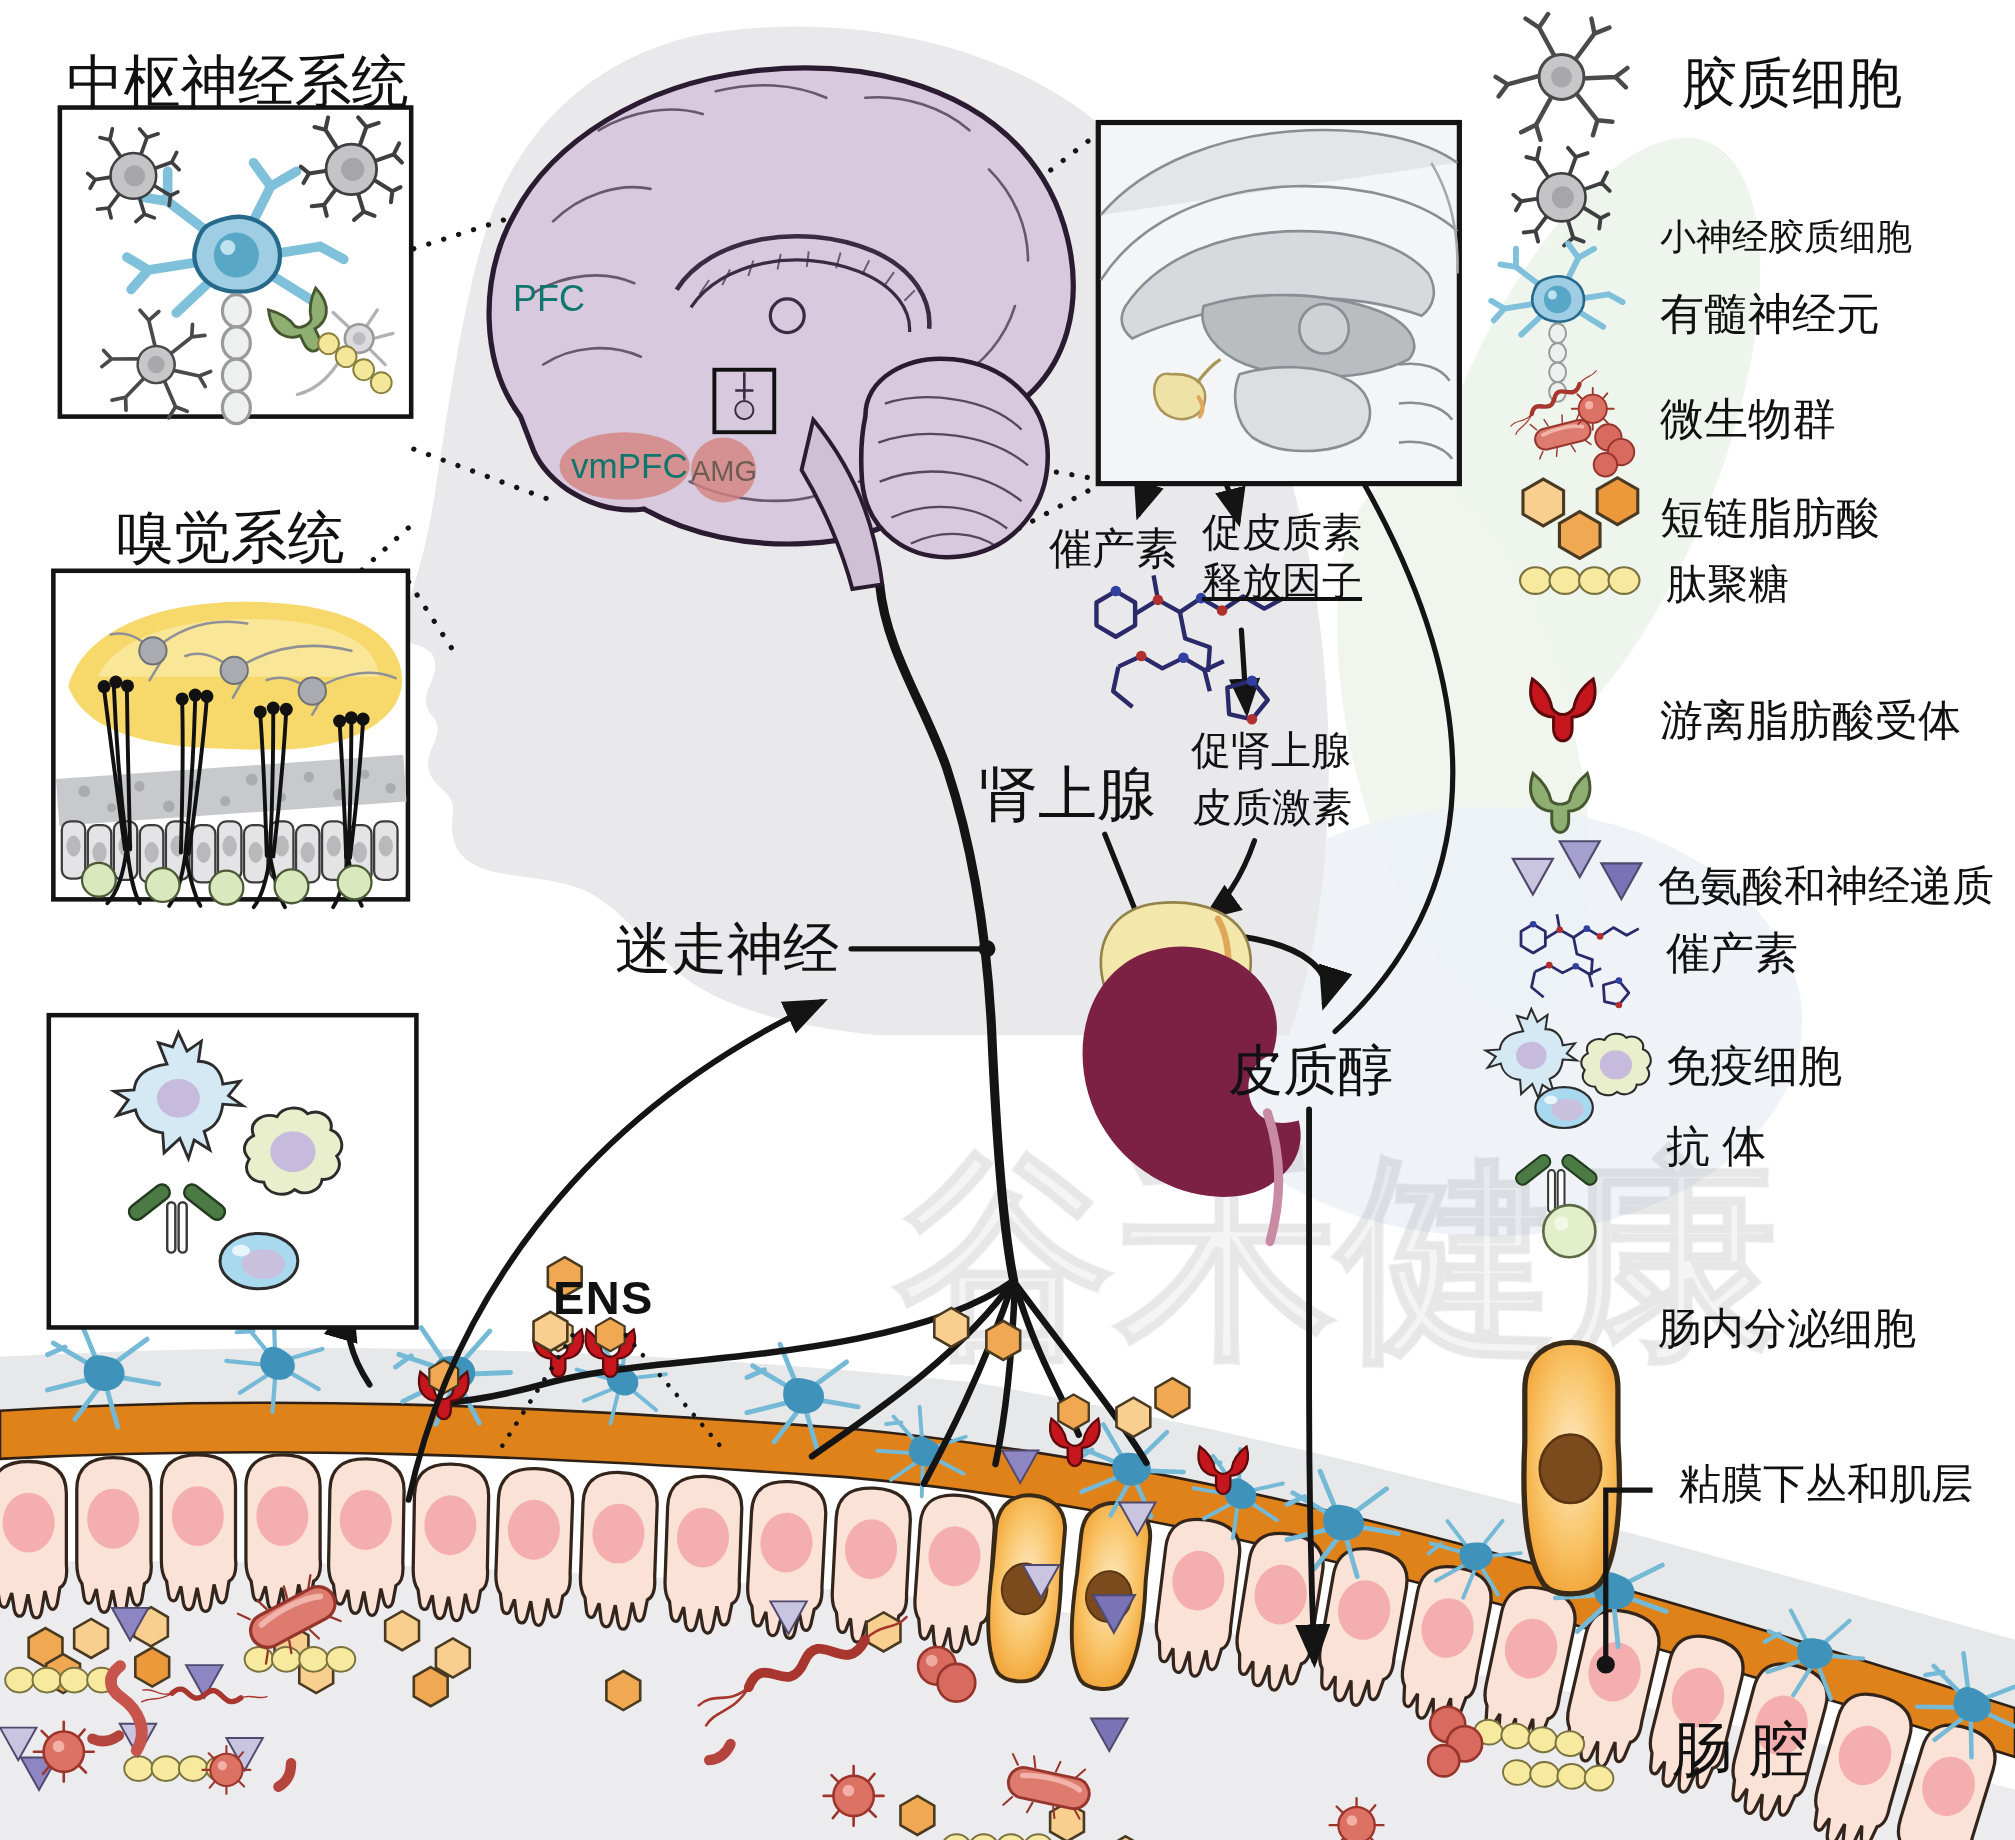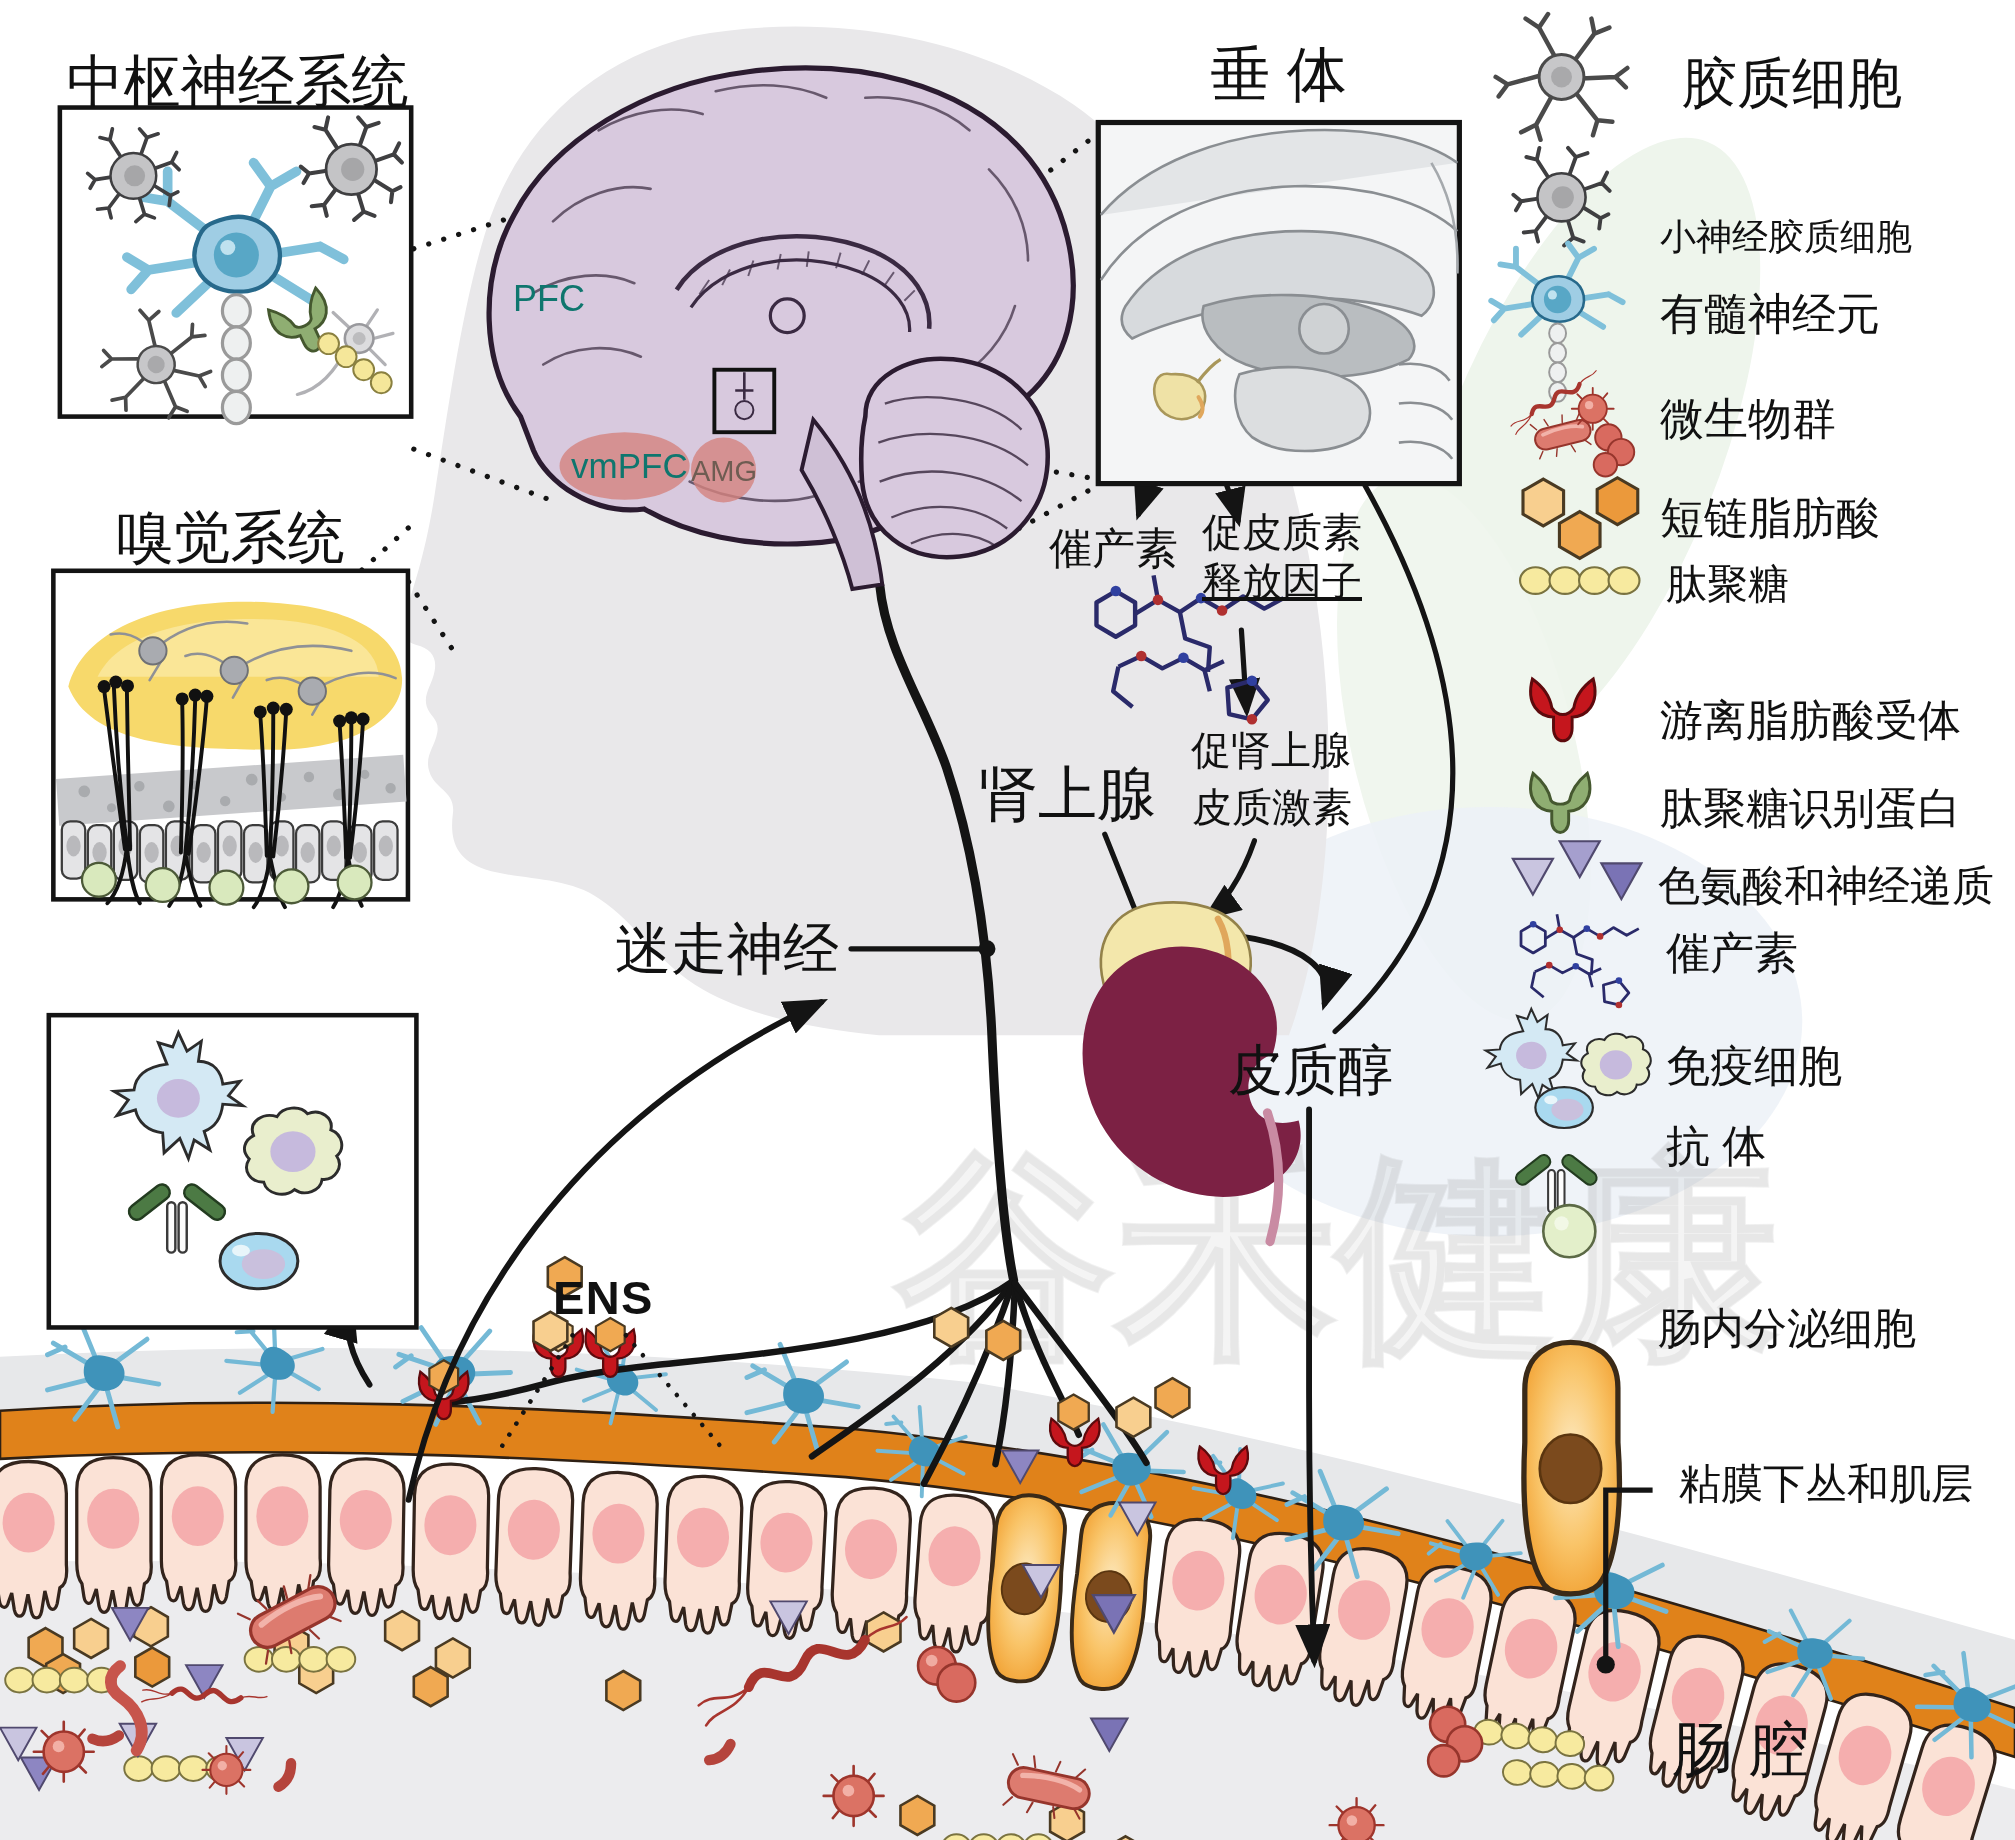--- a/index.html
+++ b/index.html
@@ -652,21 +652,20 @@
   </g>
   <g stroke="#141414" fill="none">
     <path d="M2540,2290 L2468,2290 L2468,2548" stroke-width="8"></path>
     <circle cx="2468" cy="2558" r="14" fill="#141414" stroke="none"></circle>
   </g>
 </g>
 </svg>
 
 <div class="lbl ctr" style="left:62px;top:40px;width:351px;font-size:57px;margin-top:8px;">中枢神经系统</div>
 <div class="lbl ctr" style="left:53px;top:504px;width:355px;font-size:57px;">嗅觉系统</div>
-<div class="lbl ctr" style="left:1098px;top:40px;width:361px;font-size:60px;">垂 体</div>
 
 <div class="lbl brainlbl" style="left:513px;top:278px;font-size:36px;">PFC</div>
 <div class="lbl brainlbl" style="left:571px;top:445px;font-size:35px;">vmPFC</div>
 <div class="lbl" style="left:691px;top:454px;font-size:29px;color:#6e5c52;">AMG</div>
 
 <div class="lbl" style="left:1049px;top:523px;font-size:43px;">催产素</div>
 <div class="lbl" style="left:1202px;top:509px;font-size:40px;">促皮质素</div>
 <div class="lbl" style="left:1202px;top:558px;font-size:40px;text-decoration:underline;">释放因子</div>
 <div class="lbl" style="left:1191px;top:727px;font-size:40px;">促肾上腺</div>
 <div class="lbl" style="left:1192px;top:784px;font-size:40px;">皮质激素</div>
@@ -676,21 +675,20 @@
 <div class="lbl" style="left:553px;top:1270px;font-size:47px;font-weight:700;letter-spacing:1.3px;">ENS</div>
 <div class="lbl" style="left:1672px;top:1715px;font-size:60px;">肠 腔</div>
 
 <div class="lbl" style="left:1682px;top:51px;font-size:55px;">胶质细胞</div>
 <div class="lbl" style="left:1660px;top:177px;font-size:36px;margin-top:39px;">小神经胶质细胞</div>
 <div class="lbl" style="left:1660px;top:288px;font-size:44px;">有髓神经元</div>
 <div class="lbl" style="left:1660px;top:393px;font-size:44px;">微生物群</div>
 <div class="lbl" style="left:1660px;top:492px;font-size:44px;">短链脂肪酸</div>
 <div class="lbl" style="left:1666px;top:560px;font-size:41px;">肽聚糖</div>
 <div class="lbl" style="left:1660px;top:695px;font-size:43px;">游离脂肪酸受体</div>
-<div class="lbl" style="left:1660px;top:783px;font-size:43px;">肽聚糖识别蛋白</div>
 <div class="lbl" style="left:1658px;top:861px;font-size:42px;">色氨酸和神经递质</div>
 <div class="lbl" style="left:1666px;top:927px;font-size:44px;">催产素</div>
 <div class="lbl" style="left:1666px;top:1040px;font-size:44px;">免疫细胞</div>
 <div class="lbl" style="left:1666px;top:1120px;font-size:44px;">抗 体</div>
 <div class="lbl" style="left:1658px;top:1303px;font-size:43px;">肠内分泌细胞</div>
 <div class="lbl" style="left:1679px;top:1459px;font-size:42px;">粘膜下丛和肌层</div>
 
 </div>
 
 

